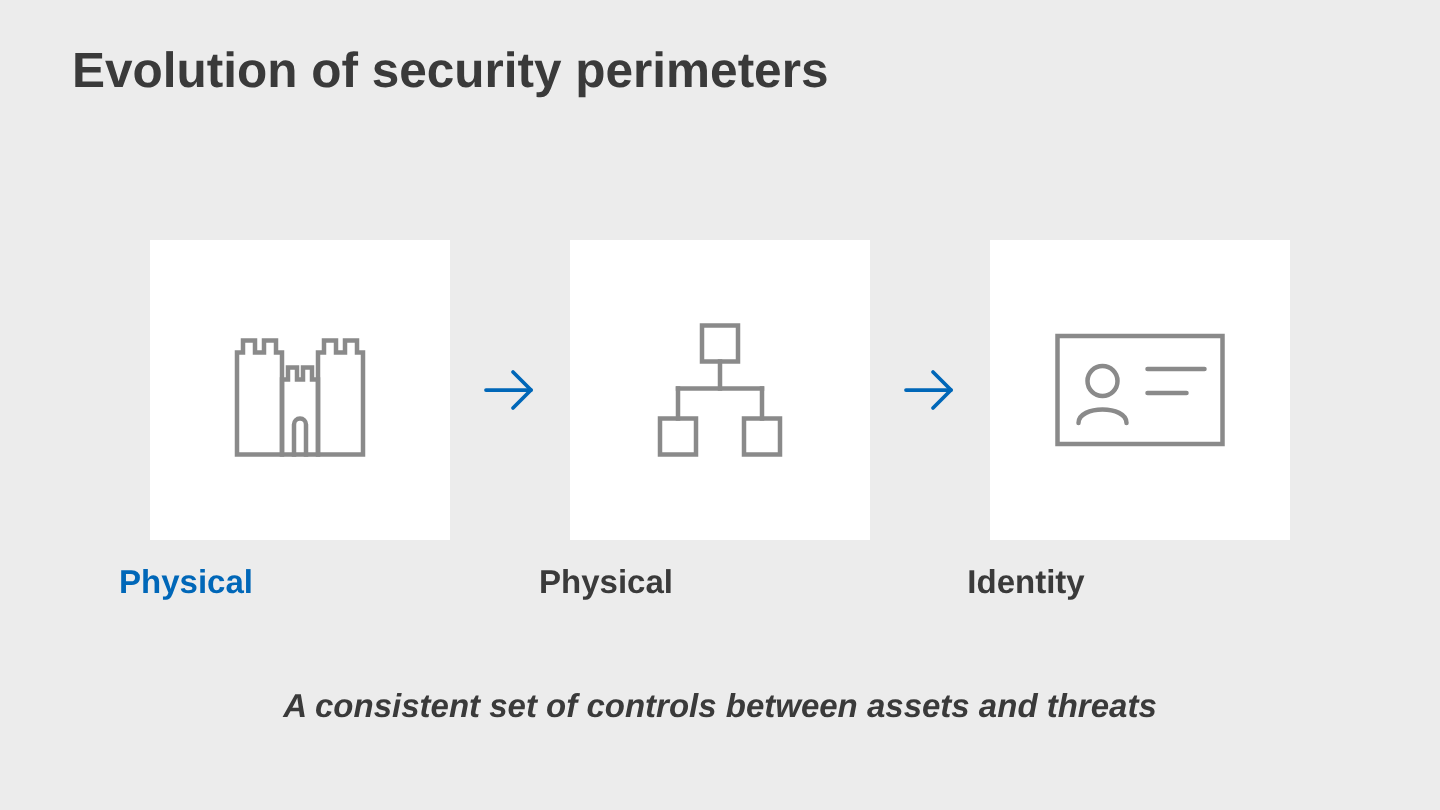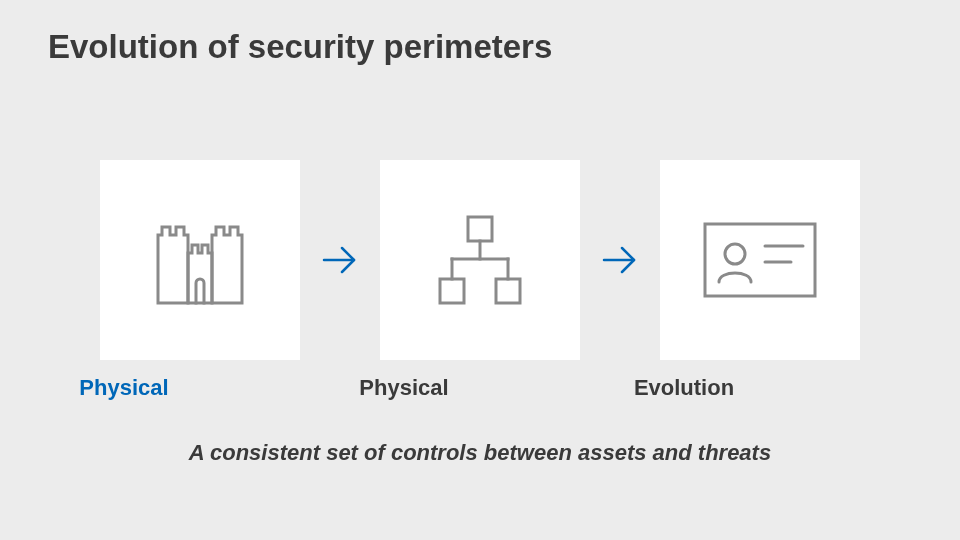--- a/index.html
+++ b/index.html
@@ -54,21 +54,21 @@
     width: 200px;
     text-align: center;
     font-size: 22px;
     font-weight: 600;
     color: #3a3a3a;
   }
   .label-spacer { width: 80px; }
   .label-slot.accent { color: #0067b8; }
   .tagline {
     position: absolute;
-    top: 440px;
+    top: 458px;
     left: 0;
     width: 960px;
     text-align: center;
     font-size: 22px;
     font-style: italic;
     font-weight: 600;
     color: #3a3a3a;
   }
   svg { display: block; }
 </style>
@@ -156,16 +156,16 @@
     </span>
   </div>
 
 </div>
 
 <div class="labels">
   <div class="label-slot accent">Physical</div>
   <div class="label-spacer"></div>
   <div class="label-slot">Physical</div>
   <div class="label-spacer"></div>
-  <div class="label-slot">Evolution</div>
+  <div class="label-slot">Identity</div>
 </div>
 
 <div class="tagline">A consistent set of controls between assets and threats</div>
 
 </body></html>

